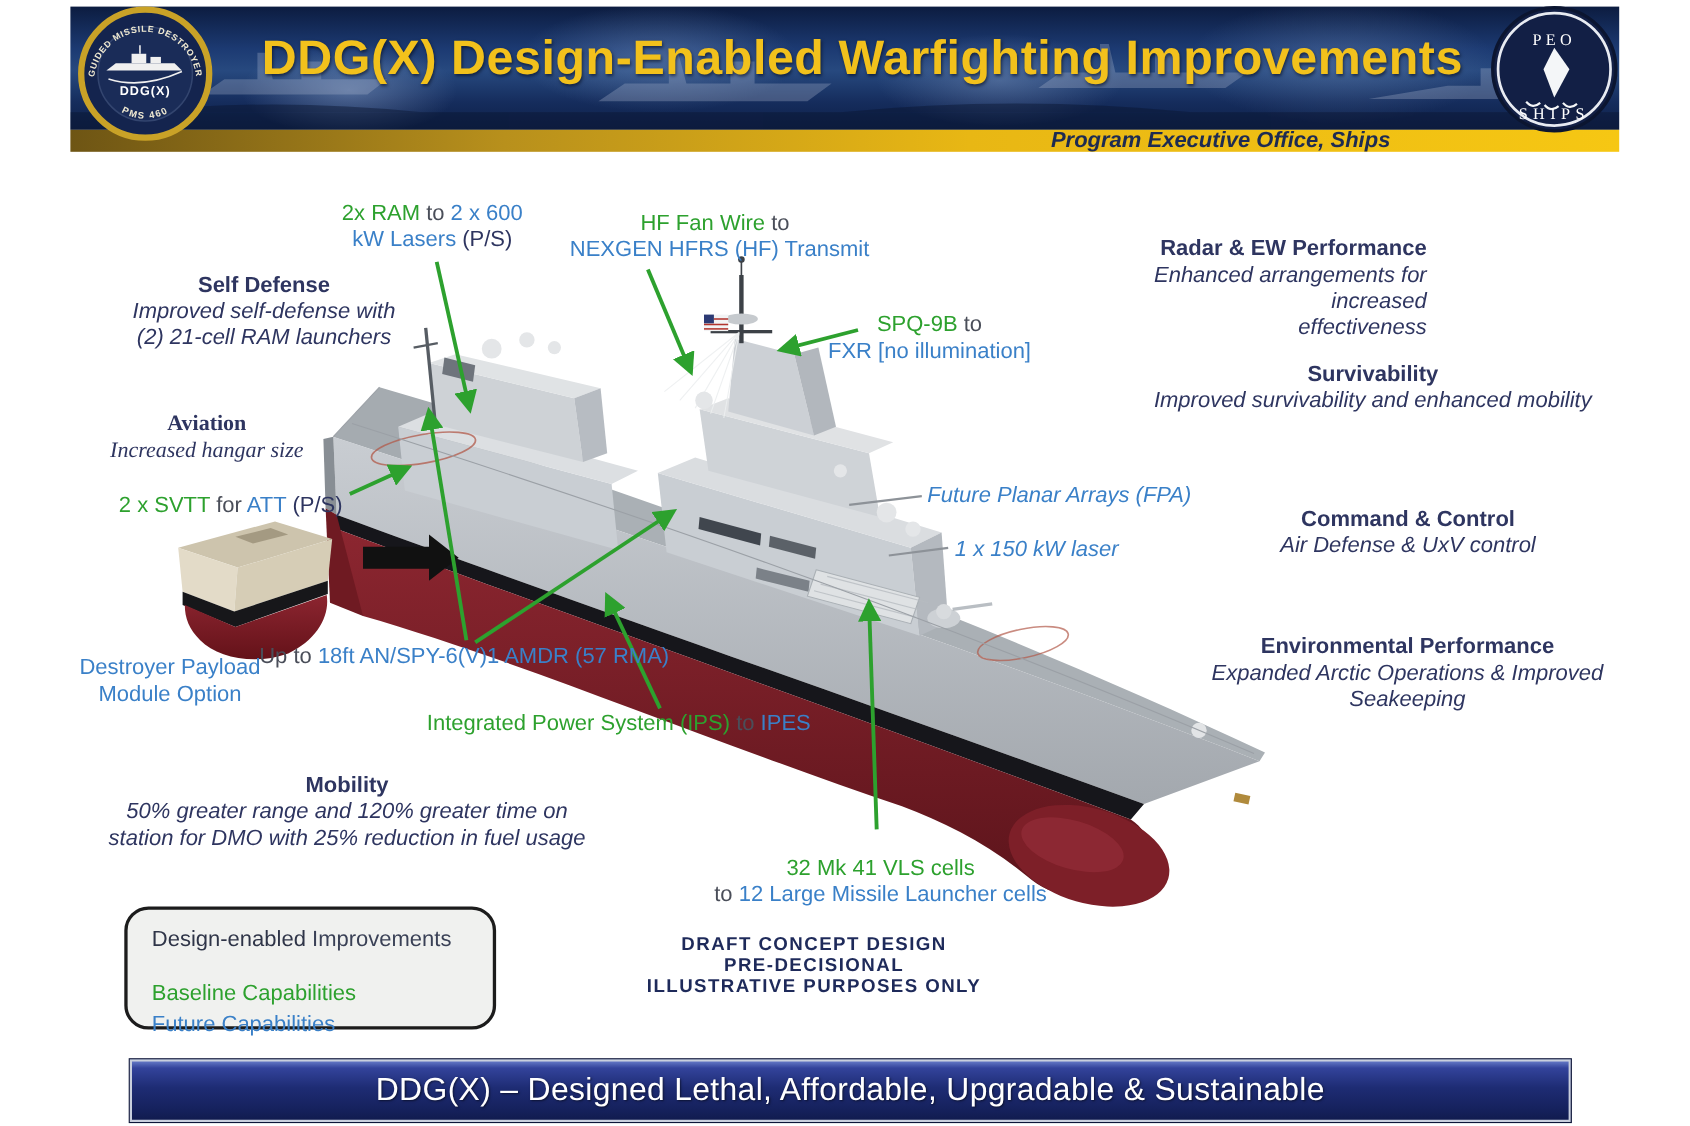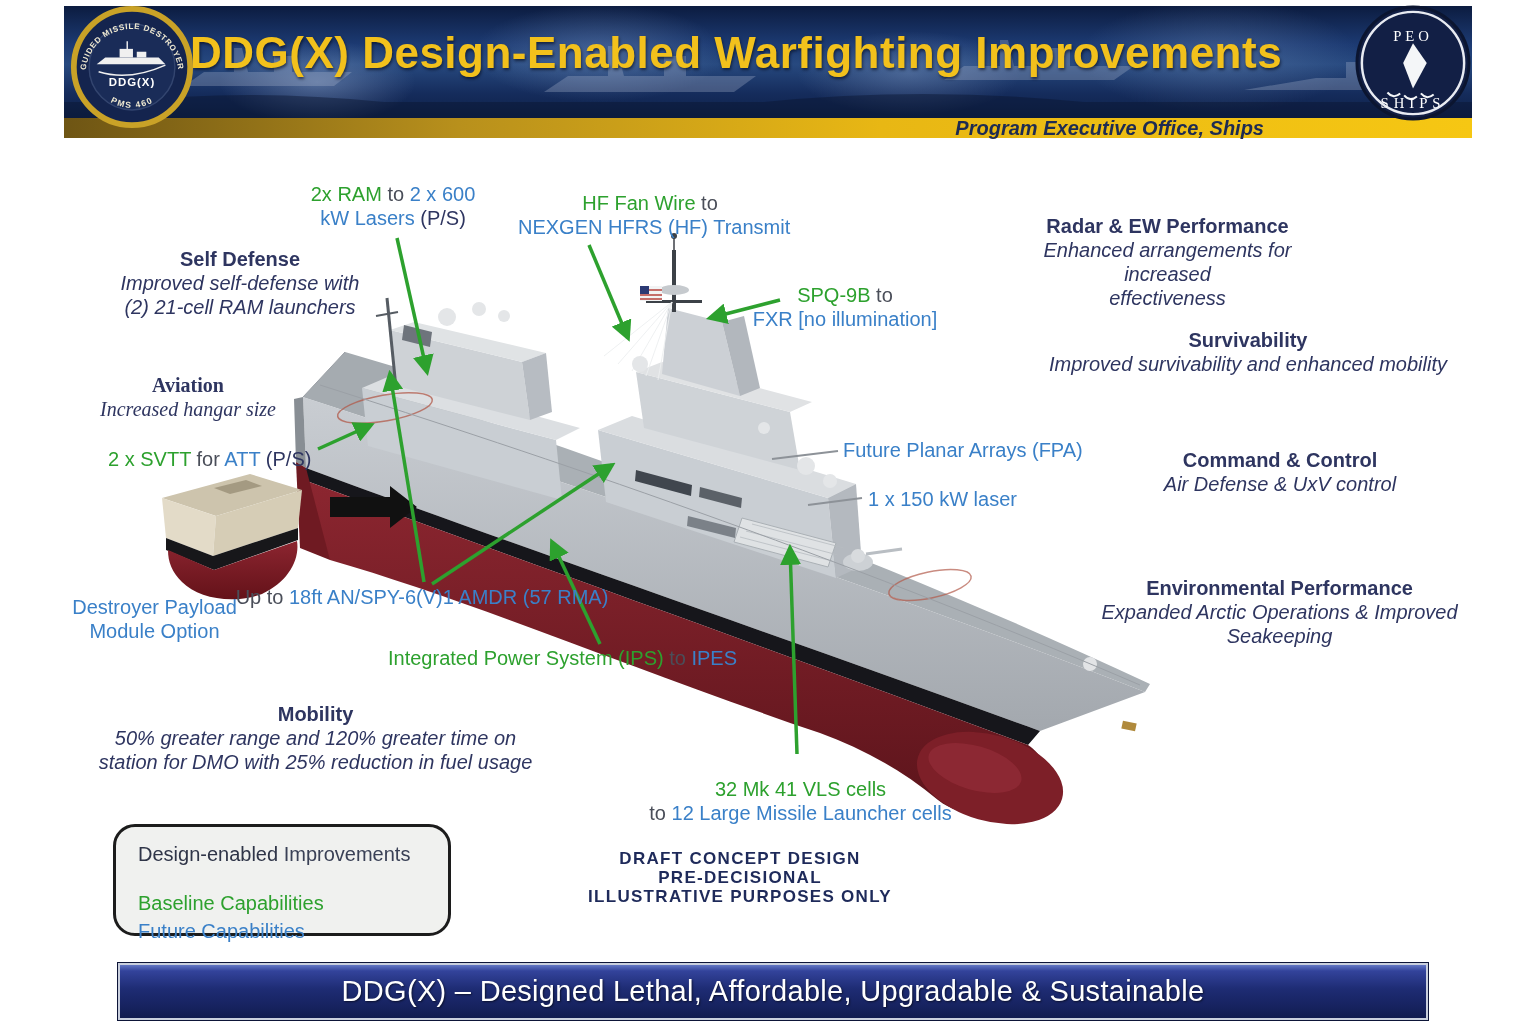--- a/index.html
+++ b/index.html
@@ -11,28 +11,28 @@
     background:
       radial-gradient(140px 60px at 18% 68%, rgba(150,175,215,.45), transparent 70%),
       radial-gradient(180px 70px at 38% 42%, rgba(125,155,200,.40), transparent 70%),
       radial-gradient(160px 60px at 60% 60%, rgba(140,165,205,.38), transparent 70%),
       radial-gradient(200px 80px at 82% 45%, rgba(120,150,195,.35), transparent 70%),
       linear-gradient(180deg,#0c1c40 0%,#1c3a72 34%,#27497f 52%,#152c5c 78%,#0e2148 100%);}
   .banner-strip{position:absolute;left:0;right:0;bottom:0;height:20px;box-sizing:border-box;
     background:linear-gradient(90deg,#6e5514 0%,#b8901c 28%,#e8b714 58%,#f6c713 100%);
     display:flex;align-items:center;justify-content:flex-end;padding-right:208px;
     font-style:italic;font-weight:700;font-size:20px;color:#1d2b52;}
-  .page-title{position:absolute;left:190px;top:28px;width:1140px;text-align:left;white-space:nowrap;
+  .page-title{position:absolute;left:190px;top:28px;width:1140px;text-align:right;white-space:nowrap;
     font-size:44px;font-weight:600;color:#f2c11c;letter-spacing:.5px;
     text-shadow:1px 2px 3px rgba(5,10,25,.6);}
   .crest{position:absolute;left:70px;top:5px;width:124px;height:124px;}
   .peo{position:absolute;left:1354px;top:4px;width:118px;height:118px;}
   
   .co{position:absolute;text-align:center;font-size:20px;line-height:24px;color:#2e3560;}
-  .co.left{text-align:left;}
+  .co.left{text-align:left;font-style:italic;}
   .co .h{font-weight:600;}
   .co .it{font-style:italic;}
   .g{color:#2da12e;margin-top:21px;}
   .b{color:#3a80c8;}
   .d{color:#4a4e59;}
   .nw{white-space:nowrap;}
   
   .legend{position:absolute;left:113px;top:824px;width:338px;height:112px;box-sizing:border-box;
     background:#f0f1ef;border:3px solid #1c1c1c;border-radius:22px;padding:13px 22px;
     font-size:20px;line-height:28px;text-align:left;color:#2f3548;}
@@ -249,21 +249,21 @@
   <div class="co" style="left:518px;top:191px;width:264px;">
     <div class="nw"><span class="g">HF Fan Wire</span><span class="d"> to</span></div>
     <div class="b nw">NEXGEN HFRS (HF) Transmit</div>
   </div>
 
   <div class="co" style="left:728px;top:283px;width:234px;">
     <div class="nw"><span class="g">SPQ-9B</span><span class="d"> to</span></div>
     <div class="b nw">FXR [no illumination]</div>
   </div>
 
-  <div class="co" style="left:1010px;top:214px;width:315px;">
+  <div class="co" style="left:982px;top:214px;width:315px;text-align:right;">
     <div class="h">Radar &amp; EW Performance</div>
     <div class="it">Enhanced arrangements for increased</div>
     <div class="it">effectiveness</div>
   </div>
 
   <div class="co" style="left:1048px;top:328px;width:400px;">
     <div class="h">Survivability</div>
     <div class="it nw">Improved survivability and enhanced mobility</div>
   </div>
 
@@ -273,21 +273,21 @@
   </div>
 
   <div class="co nw" style="left:108px;top:447px;width:200px;">
     <span class="g">2 x SVTT</span><span class="d"> for </span><span class="b">ATT</span><span> (P/S)</span>
   </div>
 
   <div class="co left b nw" style="left:843px;top:438px;width:230px;">Future Planar Arrays (FPA)</div>
 
   <div class="co left b nw" style="left:868px;top:487px;width:180px;">1 x 150 kW laser</div>
 
-  <div class="co" style="left:1105px;top:448px;width:350px;">
+  <div class="co" style="left:1105px;top:460px;width:350px;">
     <div class="h">Command &amp; Control</div>
     <div class="it">Air Defense &amp; UxV control</div>
   </div>
 
   <div class="co b" style="left:72px;top:595px;width:165px;">
     <div>Destroyer Payload</div>
     <div>Module Option</div>
   </div>
 
   <div class="co" style="left:232px;top:585px;width:380px;">

